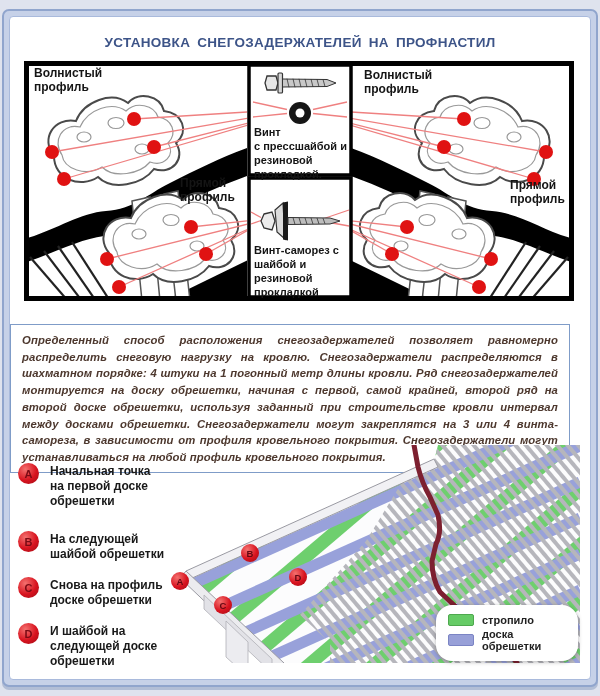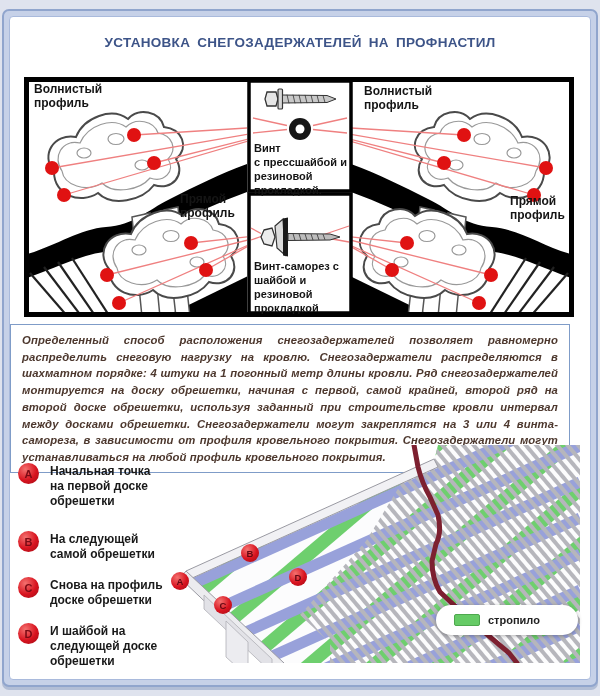--- a/index.html
+++ b/index.html
@@ -4,21 +4,21 @@
 <style>
   html,body{margin:0;padding:0;}
   body{width:600px;height:696px;overflow:hidden;background:#dfe3ee;font-family:"Liberation Sans",sans-serif;}
   .page{position:relative;width:600px;height:696px;}
   .frame{position:absolute;left:2px;top:2px;right:2px;bottom:9px;background:#c6d1e8;
          border:2px solid #90a5cd;border-radius:7px;box-shadow:0 3px 0 rgba(125,145,185,.45);margin-top:7px;}
   .inner{position:absolute;inset:5px;background:#fff;border:1px solid #a9badc;border-radius:4px;overflow:hidden;}
   .title{position:absolute;left:0;right:0;top:18px;text-align:center;font-size:13.5px;font-weight:bold;
          color:#3d5488;letter-spacing:.3px;word-spacing:3px;}
   
-  .topdiag{position:absolute;left:14px;top:60px;width:550px;height:208px;}
+  .topdiag{position:absolute;left:14px;top:44px;width:550px;height:208px;}
   .topdiag svg{position:absolute;left:0;top:0;}
   .artlabel{position:absolute;font-size:12px;font-weight:bold;color:#151515;line-height:1.15;white-space:pre-line;}
   .cell-label{position:absolute;width:96px;font-size:11px;font-weight:bold;color:#151515;line-height:1.28;white-space:pre-line;}
   
   .descr{position:absolute;left:0px;right:20px;top:307px;border:1px solid #7f9cc8;background:#fff;
          padding:7px 11px 6px 11px;font-size:11.3px;font-style:italic;font-weight:600;color:#4d382e;
          line-height:1.48;text-align:justify;letter-spacing:.1px;}
   
   .steps{position:absolute;left:8px;top:436px;width:154px;height:240px;}
   .step{position:absolute;left:0;display:flex;gap:11px;align-items:flex-start;}
@@ -26,21 +26,21 @@
          background:radial-gradient(circle at 35% 30%,#f4716f 0%,#d8131f 55%,#9e0c16 100%);
          color:#7a0a14;font-size:11px;font-weight:bold;display:flex;align-items:center;justify-content:center;}
   .step-text{font-size:12px;font-weight:bold;color:#191919;line-height:1.24;white-space:pre-line;padding-top:1px;}
   
   .roof{position:absolute;left:158px;top:428px;width:412px;height:218px;}
   .roof svg{position:absolute;left:0;top:0;}
   .roof-marker{position:absolute;width:18px;height:18px;border-radius:50%;
          background:radial-gradient(circle at 35% 30%,#f4716f 0%,#d8131f 55%,#9e0c16 100%);
          color:#630811;font-size:9.5px;font-weight:bold;display:flex;align-items:center;justify-content:center;}
   .legend{position:absolute;left:268px;top:160px;width:142px;background:#fff;border-radius:16px;
-          padding:7px 18px;box-shadow:0 1px 4px rgba(0,0,0,.3);box-sizing:border-box;}
+          padding:7px 12px;box-shadow:0 1px 4px rgba(0,0,0,.3);box-sizing:border-box;}
   .legend-row{display:flex;align-items:center;gap:8px;margin:2px 0;}
   .swatch{width:24px;height:10px;border-radius:2px;flex:0 0 auto;}
   .swatch.green{background:#66cb66;border:1px solid #4ea84e;}
   .swatch.blue{background:#98a0d8;border:1px solid #7b84c4;}
   .legend-label{font-size:11px;font-weight:600;color:#222;line-height:1.1;}
 </style>
 </head>
 <body>
 
 <div class="page">
@@ -184,21 +184,21 @@
       <div class="steps">
         <div class="step" style="top:10px;">
           <div class="badge">A</div>
           <div class="step-text">Начальная точка
 на первой доске
 обрешетки</div>
         </div>
         <div class="step" style="top:78px;">
           <div class="badge">B</div>
           <div class="step-text">На следующей
-самой обрешетки</div>
+шайбой обрешетки</div>
         </div>
         <div class="step" style="top:124px;">
           <div class="badge">C</div>
           <div class="step-text">Снова на профиль
 доске обрешетки</div>
         </div>
         <div class="step" style="top:170px;">
           <div class="badge">D</div>
           <div class="step-text">И шайбой на
 следующей доске
@@ -257,18 +257,22 @@
         <div class="roof-marker" style="left:3px;top:127px;">A</div>
         <div class="roof-marker" style="left:73px;top:99px;">B</div>
         <div class="roof-marker" style="left:46px;top:151px;">C</div>
         <div class="roof-marker" style="left:121px;top:123px;">D</div>
 
         <div class="legend">
           <div class="legend-row">
             <span class="swatch green"></span>
             <span class="legend-label">стропило</span>
           </div>
+          <div class="legend-row">
+            <span class="swatch blue"></span>
+            <span class="legend-label">доска обрешетки</span>
+          </div>
         </div>
       </div>
 
     </div>
   </div>
 </div>
 
 </body></html>

